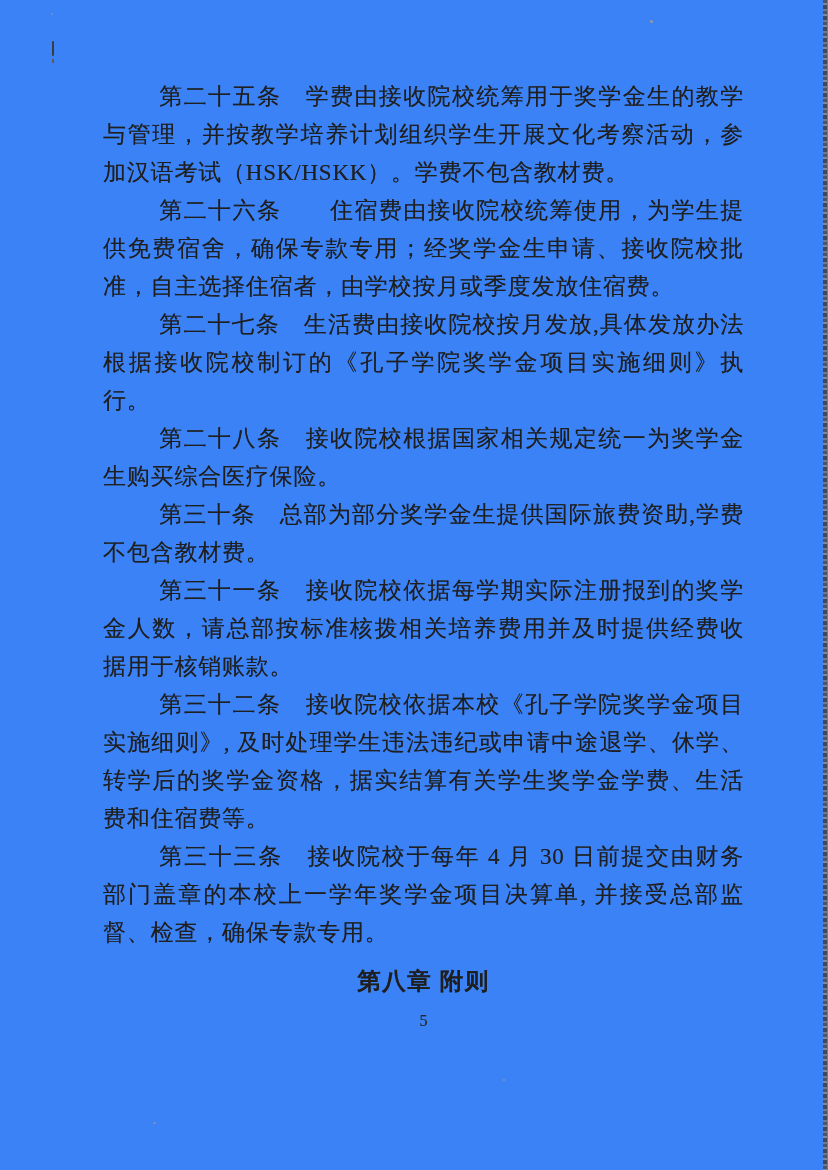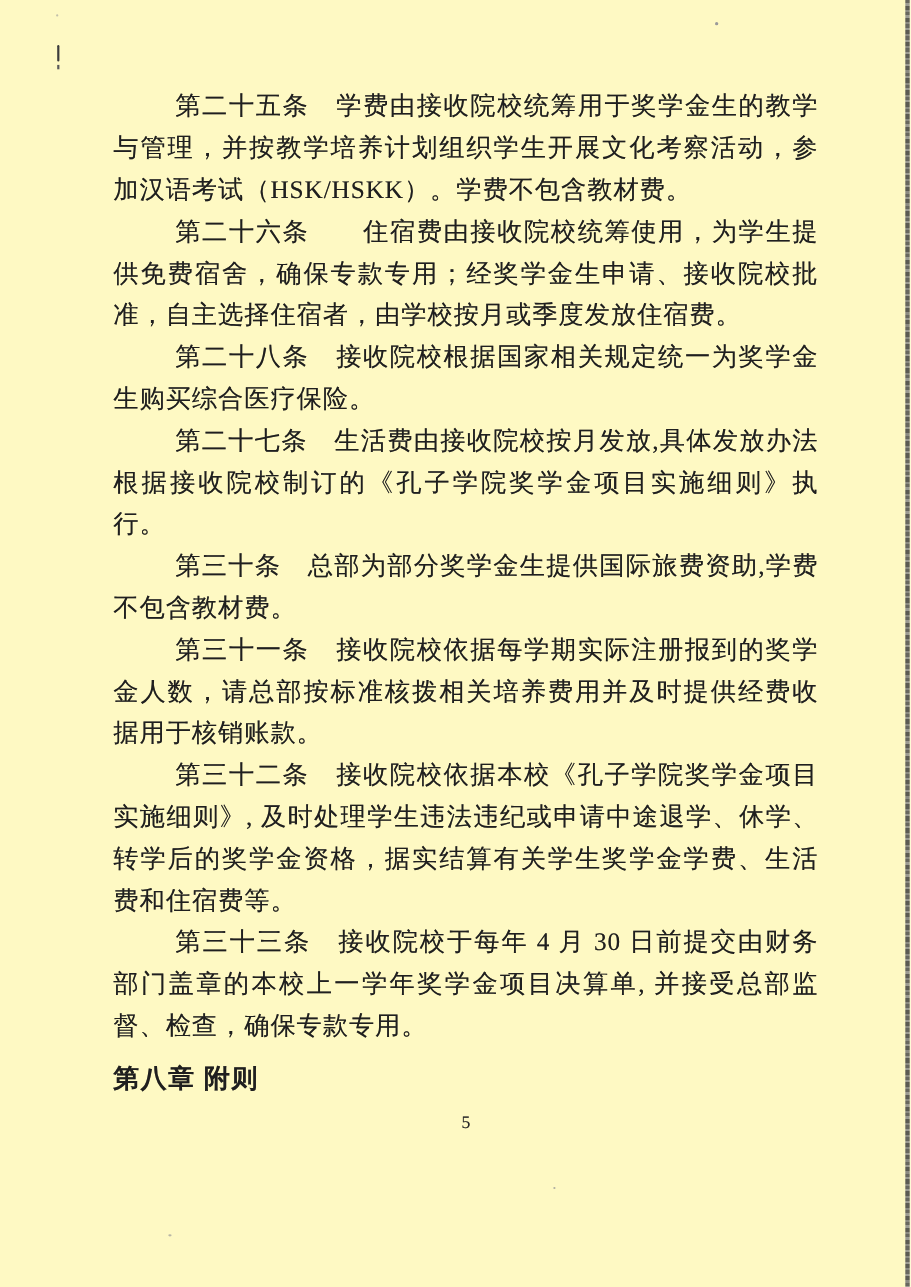--- a/index.html
+++ b/index.html
@@ -11,21 +11,21 @@
     width: 828px;
     height: 1170px;
     position: relative;
     overflow: hidden;
     font-family: "Liberation Serif", "DejaVu Serif", serif;
     color: #1d1d1d;
   }
   .page {
     position: absolute;
     inset: 0;
-    background: #fef9c3;
+    background: #3b82f6;
   }
   
   .body-text {
     position: absolute;
     left: 103px;
     top: 78px;
     width: 641px;
     font-size: 23px;
     line-height: 38px;
     letter-spacing: 0.8px;
@@ -35,20 +35,21 @@
     text-shadow: 0 0 0.4px rgba(30,30,30,0.55);
   }
   .para {
     margin: 0;
     text-indent: 2.45em;
   }
   .chapter {
     margin: 10px 0 0 0;
     font-size: 23.5px;
     font-weight: bold;
+    text-align: center;
     text-indent: 0;
     letter-spacing: 1.5px;
     line-height: 38px;
   }
   .pagenum {
     margin-top: 11px;
     text-align: center;
     font-size: 16px;
     letter-spacing: 0;
     line-height: 20px;
@@ -101,22 +102,22 @@
 
   <div class="mark-tick"></div>
   <div class="speck speck-a"></div>
   <div class="speck speck-b"></div>
   <div class="speck speck-c"></div>
   <div class="speck speck-d"></div>
 
   <main class="body-text">
     <p class="para">第二十五条　学费由接收院校统筹用于奖学金生的教学与管理，并按教学培养计划组织学生开展文化考察活动，参加汉语考试（HSK/HSKK）。学费不包含教材费。</p>
     <p class="para">第二十六条　　住宿费由接收院校统筹使用，为学生提供免费宿舍，确保专款专用；经奖学金生申请、接收院校批准，自主选择住宿者，由学校按月或季度发放住宿费。</p>
+    <p class="para">第二十七条　生活费由接收院校按月发放,具体发放办法根据接收院校制订的《孔子学院奖学金项目实施细则》执行。</p>
     <p class="para">第二十八条　接收院校根据国家相关规定统一为奖学金生购买综合医疗保险。</p>
-    <p class="para">第二十七条　生活费由接收院校按月发放,具体发放办法根据接收院校制订的《孔子学院奖学金项目实施细则》执行。</p>
     <p class="para">第三十条　总部为部分奖学金生提供国际旅费资助,学费不包含教材费。</p>
     <p class="para">第三十一条　接收院校依据每学期实际注册报到的奖学金人数，请总部按标准核拨相关培养费用并及时提供经费收据用于核销账款。</p>
     <p class="para">第三十二条　接收院校依据本校《孔子学院奖学金项目实施细则》, 及时处理学生违法违纪或申请中途退学、休学、转学后的奖学金资格，据实结算有关学生奖学金学费、生活费和住宿费等。</p>
     <p class="para">第三十三条　接收院校于每年 4 月 30 日前提交由财务部门盖章的本校上一学年奖学金项目决算单, 并接受总部监督、检查，确保专款专用。</p>
 
     <h2 class="chapter">第八章 附则</h2>
 
     <div class="pagenum">5</div>
   </main>
 

